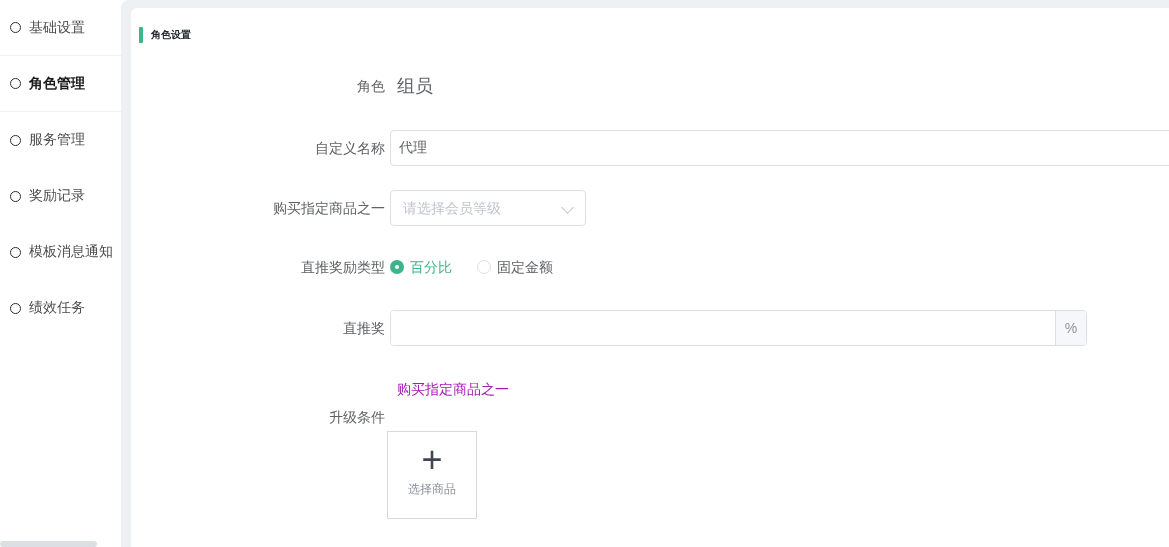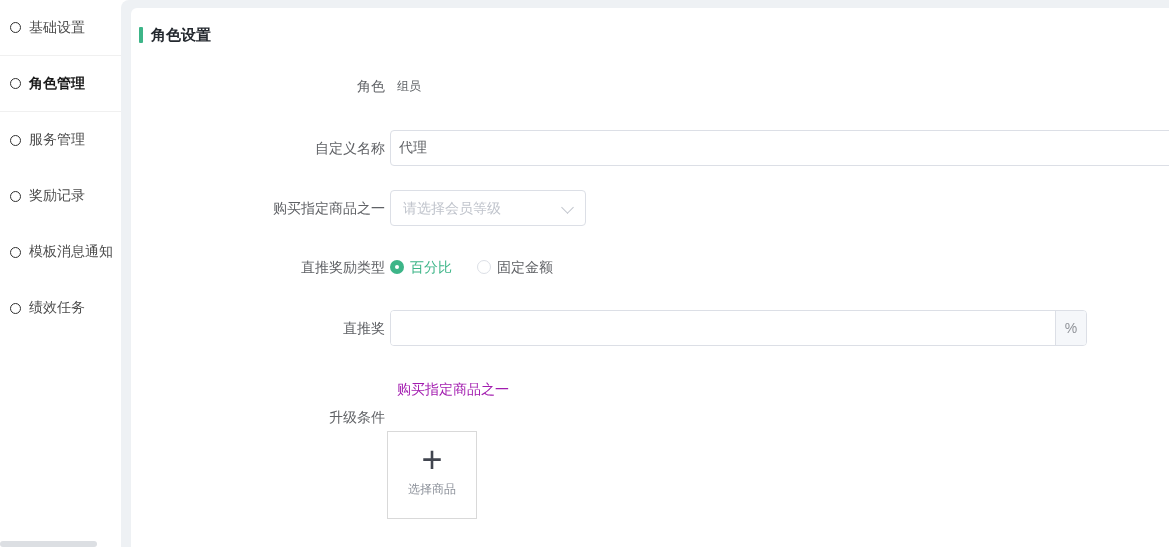--- a/index.html
+++ b/index.html
@@ -38,30 +38,30 @@
   .hscroll-thumb {
     position:absolute; left:0; top:541px; width:97px; height:6px;
     background:#dcdfe3; border-radius:3px;
   }
   
   .title-bar {
     position:absolute; left:139px; top:27px; width:4px; height:16px;
     border-radius:1px;
   }
   .section-title {
-    position:absolute; left:151px; top:26px; font-size:15px; font-weight:bold;
+    position:absolute; left:151px; top:26px; font-size:10px; font-weight:bold;
     color:#24292f; line-height:18px;
   }
   
   .f-label {
     position:absolute; left:131px; width:254px; text-align:right;
     font-size:14px; color:#606266; white-space:nowrap;
   }
   .role-value {
-    position:absolute; left:397px; top:73px; font-size:12px; color:#5f6266;
+    position:absolute; left:397px; top:73px; font-size:18px; color:#5f6266;
     line-height:26px;
   }
   .txt-input {
     position:absolute; left:390px; height:36px; box-sizing:border-box;
     border:1px solid #dcdfe6; border-radius:4px; padding:0 8px;
     font-size:14px; color:#606266; outline:none; background:#fff;
     font-family:"Liberation Sans", sans-serif;
   }
   .select-box {
     position:absolute; left:390px; top:190px; width:196px; height:36px;

